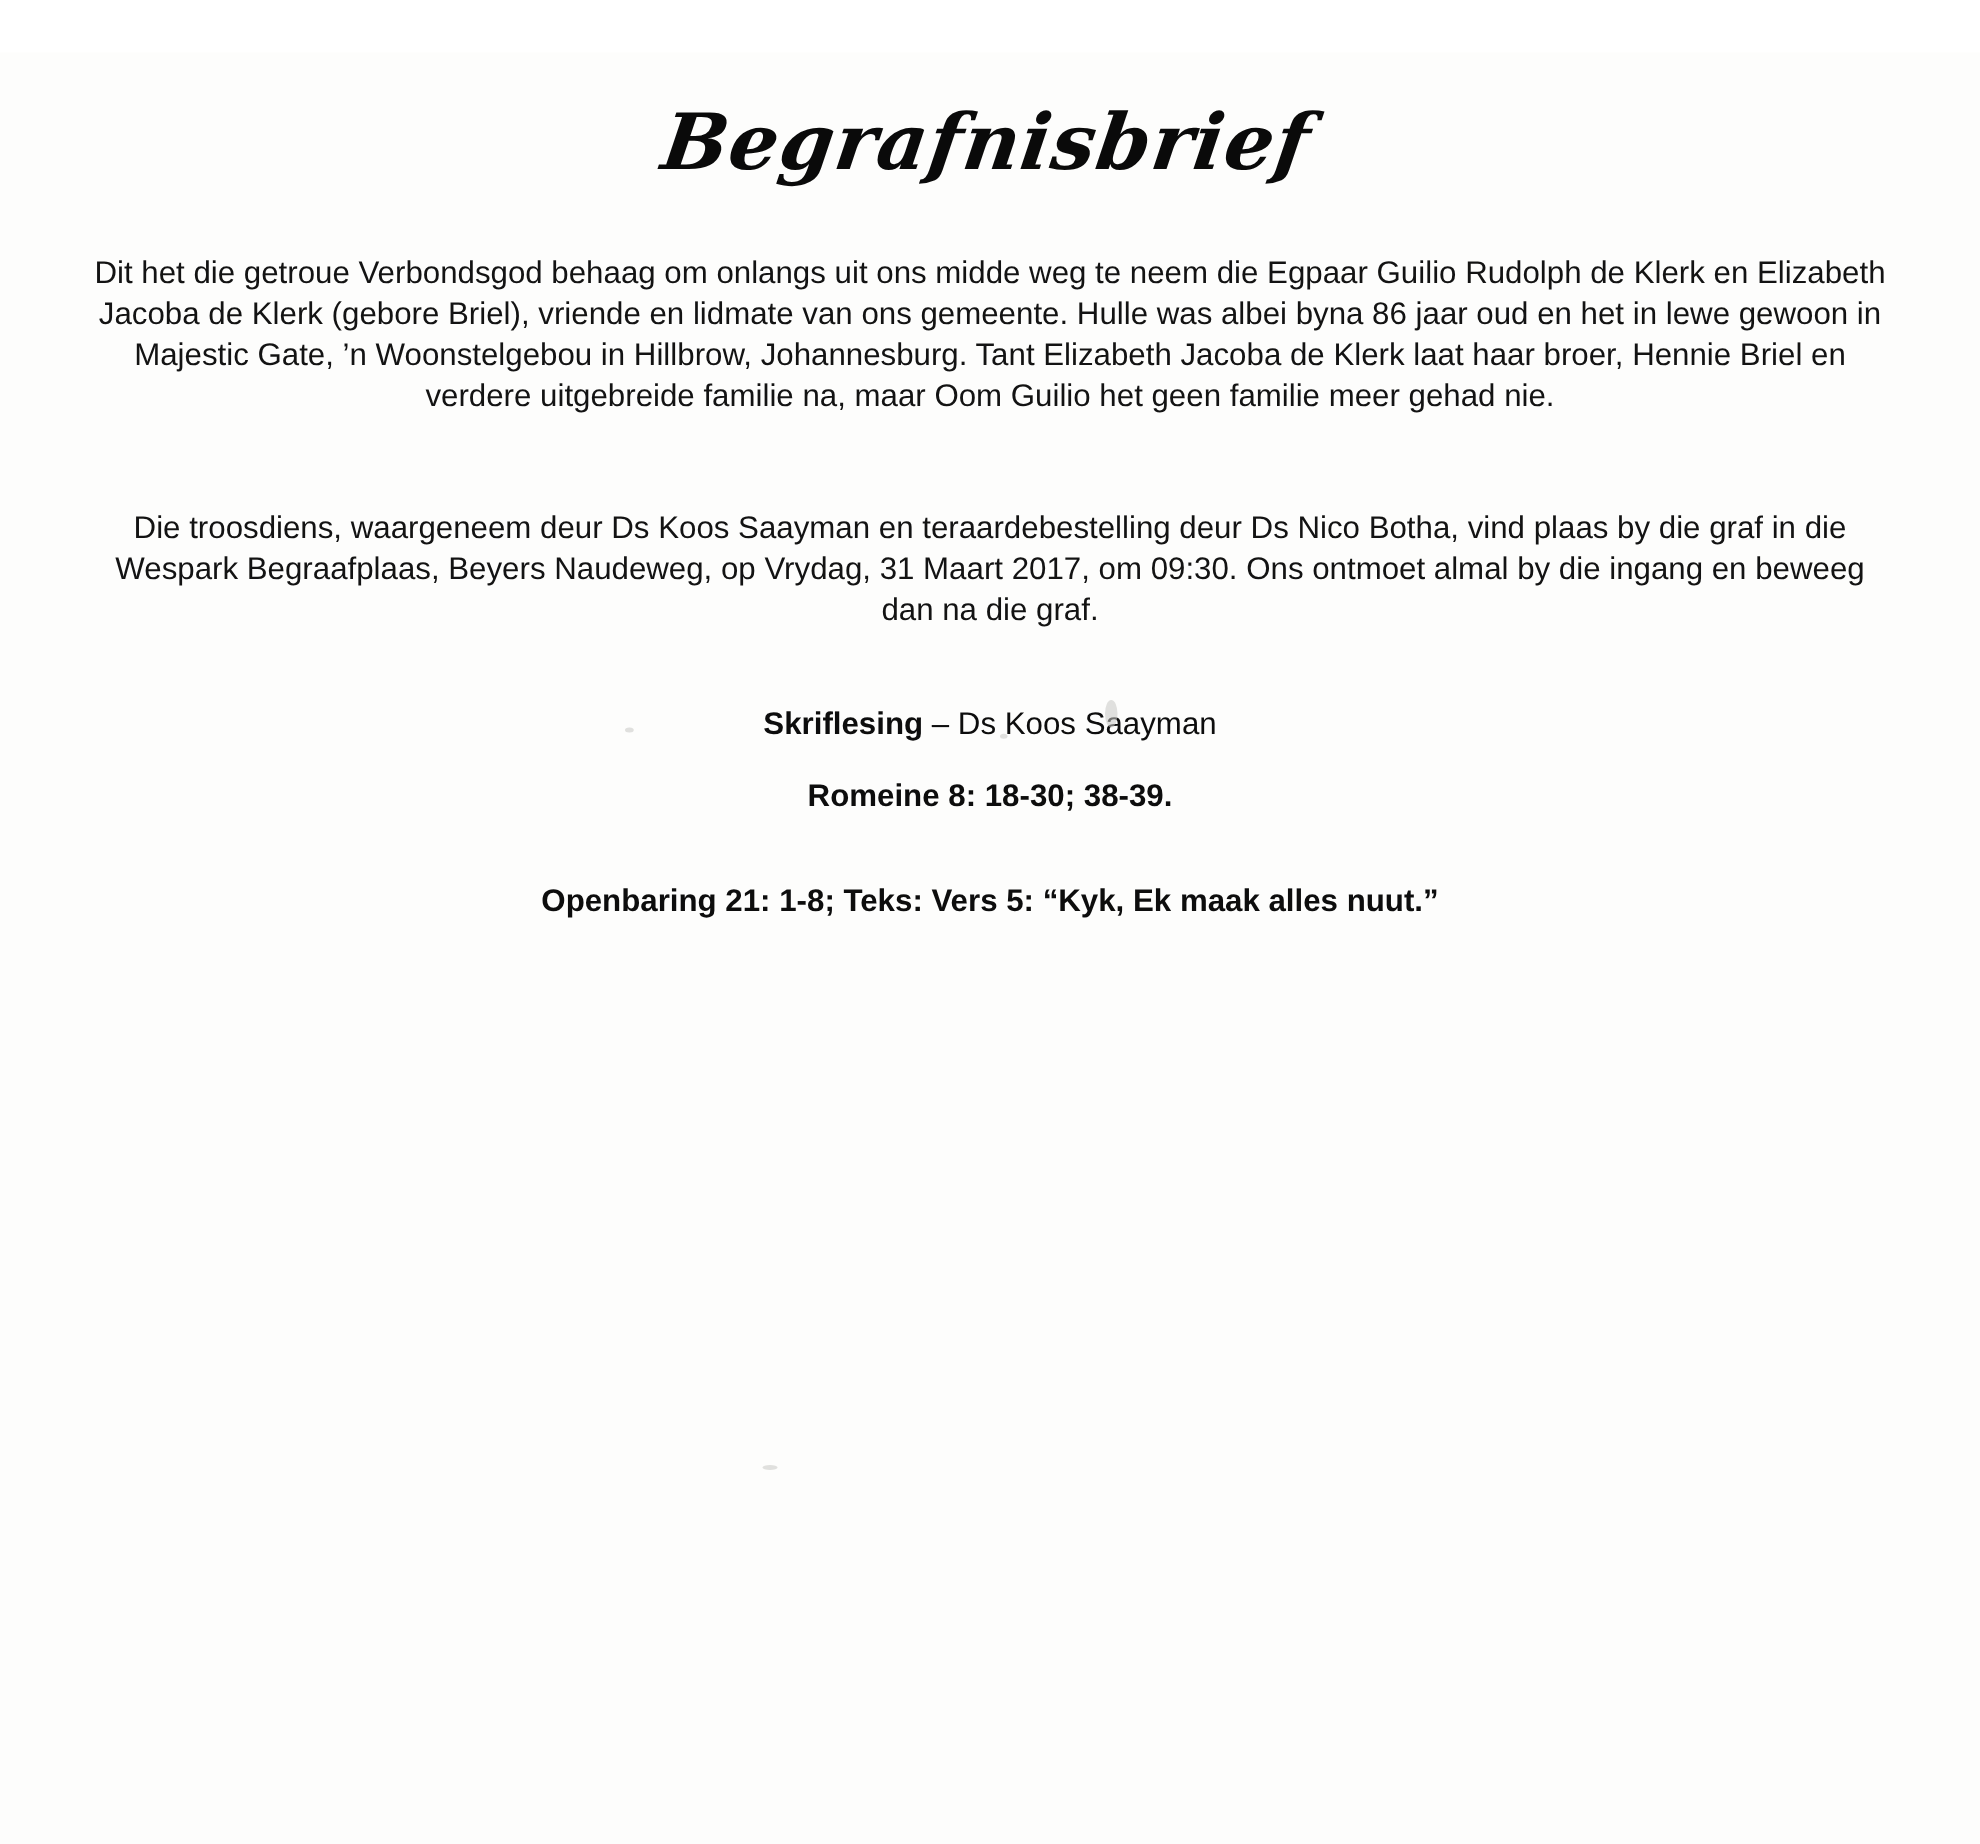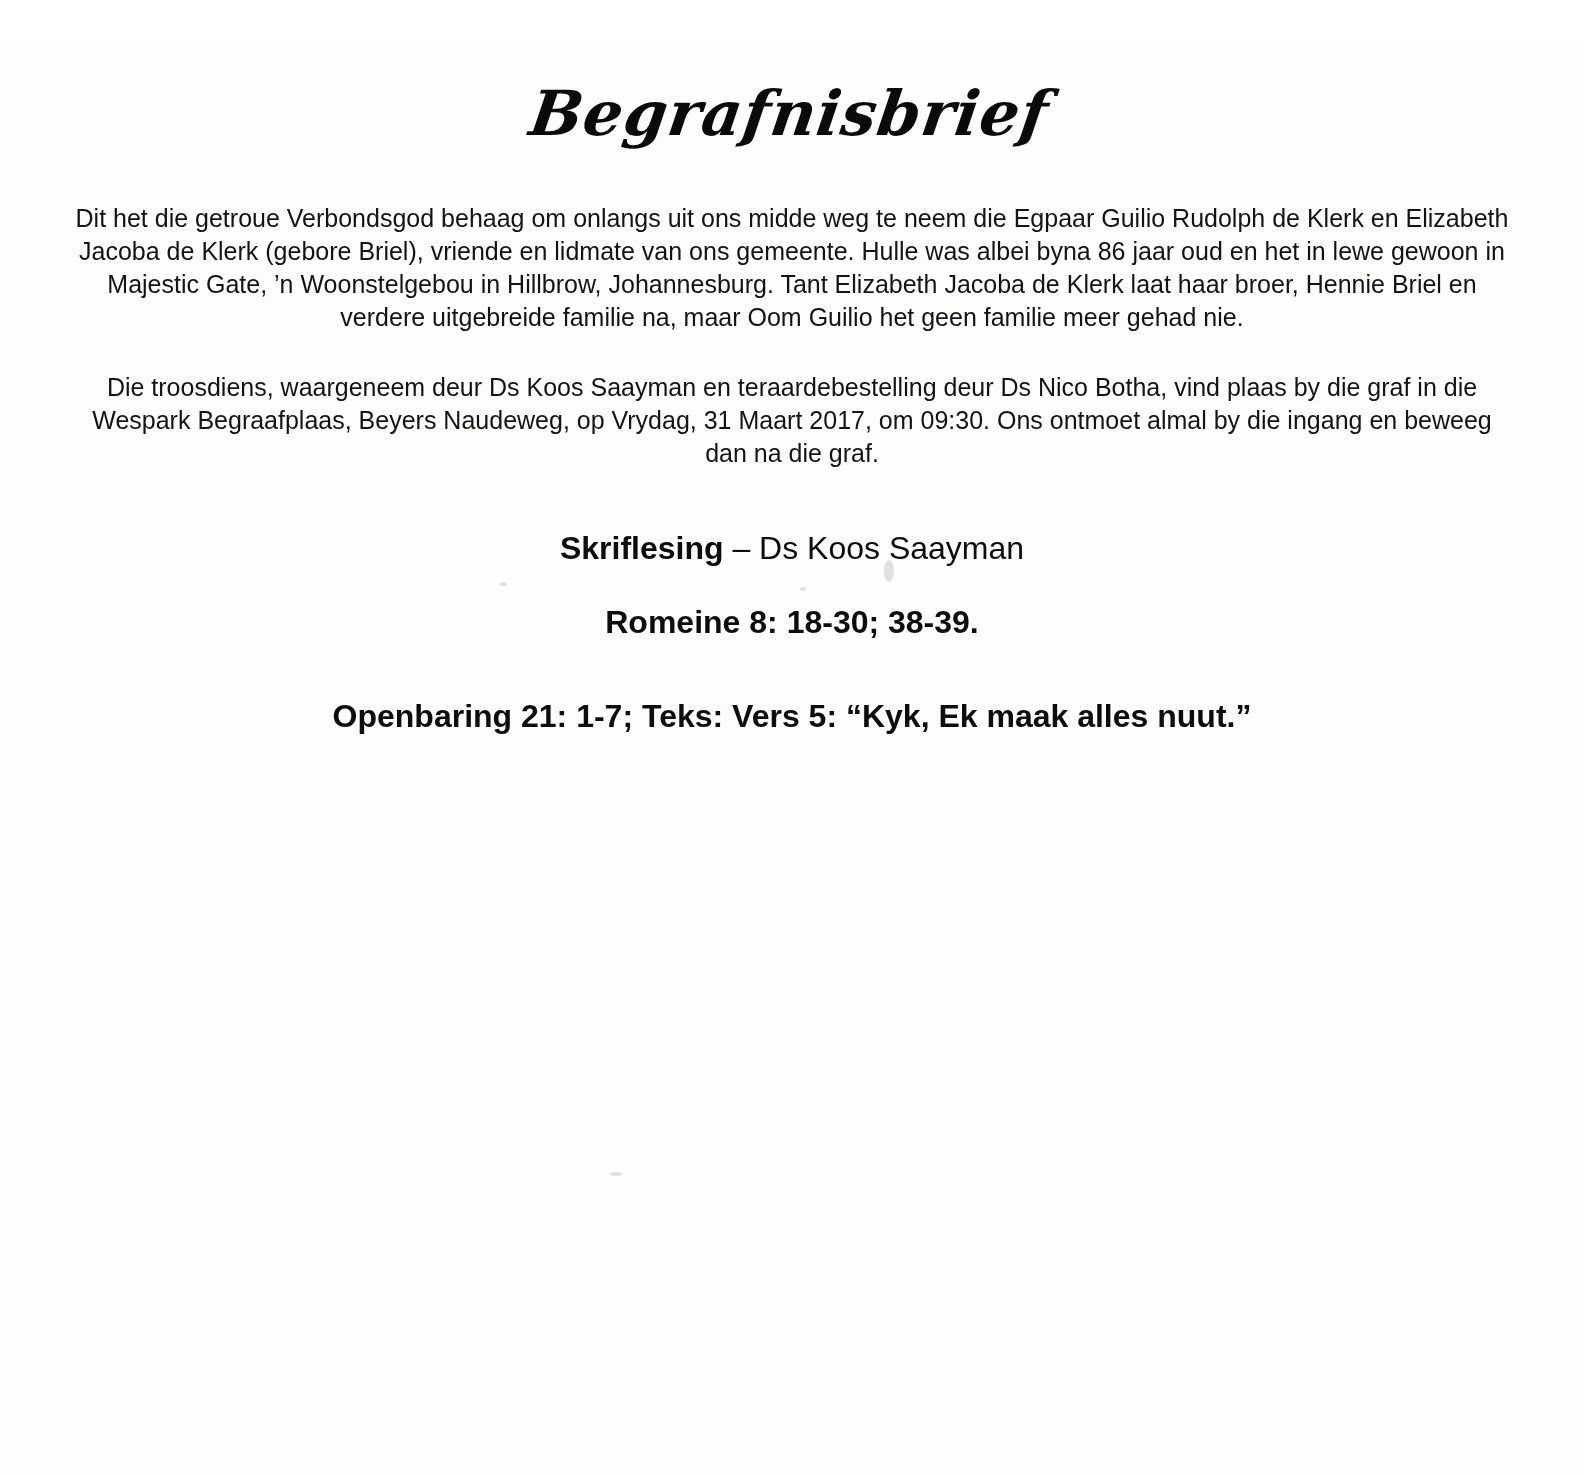--- a/index.html
+++ b/index.html
@@ -36,26 +36,26 @@
   }
   .body-block {
     text-align: center;
     font-size: 25px;
     line-height: 1.33;
     color: #131313;
     margin: 0 auto;
     max-width: 1440px;
   }
   .para-1 { margin-top: 54px; }
-  .para-2 { margin-top: 36px; }
+  .para-2 { margin-top: 71px; }
   .para-3 { margin-top: 52px; }
 
   .scripture-line {
     text-align: center;
-    font-size: 32px;
+    font-size: 25px;
     line-height: 1.3;
     color: #0d0d0d;
   }
   .line-skriflesing { margin-top: 58px; }
   .line-romeine { font-weight: 700; }
   .line-openbaring { margin-top: 52px; font-weight: 700; }
   .bold { font-weight: 700; }
 
   .scan-speck {
     position: absolute;
@@ -75,20 +75,20 @@
 
   <p class="body-block para-2">Die troosdiens, waargeneem deur Ds Koos Saayman en teraardebestelling deur Ds Nico Botha, vind plaas by die graf in die Wespark Begraafplaas, Beyers Naudeweg, op Vrydag, 31 Maart 2017, om 09:30. Ons ontmoet almal by die ingang en beweeg dan na die graf.</p>
 
 
   <p class="scripture-line line-skriflesing">
     <span class="bold">Skriflesing</span><span> – Ds Koos Saayman</span>
   </p>
 
   <p class="scripture-line line-romeine">Romeine 8: 18-30; 38-39.</p>
 
-  <p class="scripture-line line-openbaring">Openbaring 21: 1-7; Teks: Vers 5: “Kyk, Ek maak alles nuut.”</p>
+  <p class="scripture-line line-openbaring">Openbaring 21: 1-8; Teks: Vers 5: “Kyk, Ek maak alles nuut.”</p>
 
   <span class="scan-speck" style="left:500px; top:540px; width:7px; height:4px;"></span>
   <span class="scan-speck" style="left:800px; top:545px; width:6px; height:4px;"></span>
   <span class="scan-speck" style="left:884px; top:518px; width:10px; height:22px;"></span>
   <span class="scan-speck" style="left:610px; top:1130px; width:12px; height:4px;"></span>
 
 </div>
 
 </body></html>

